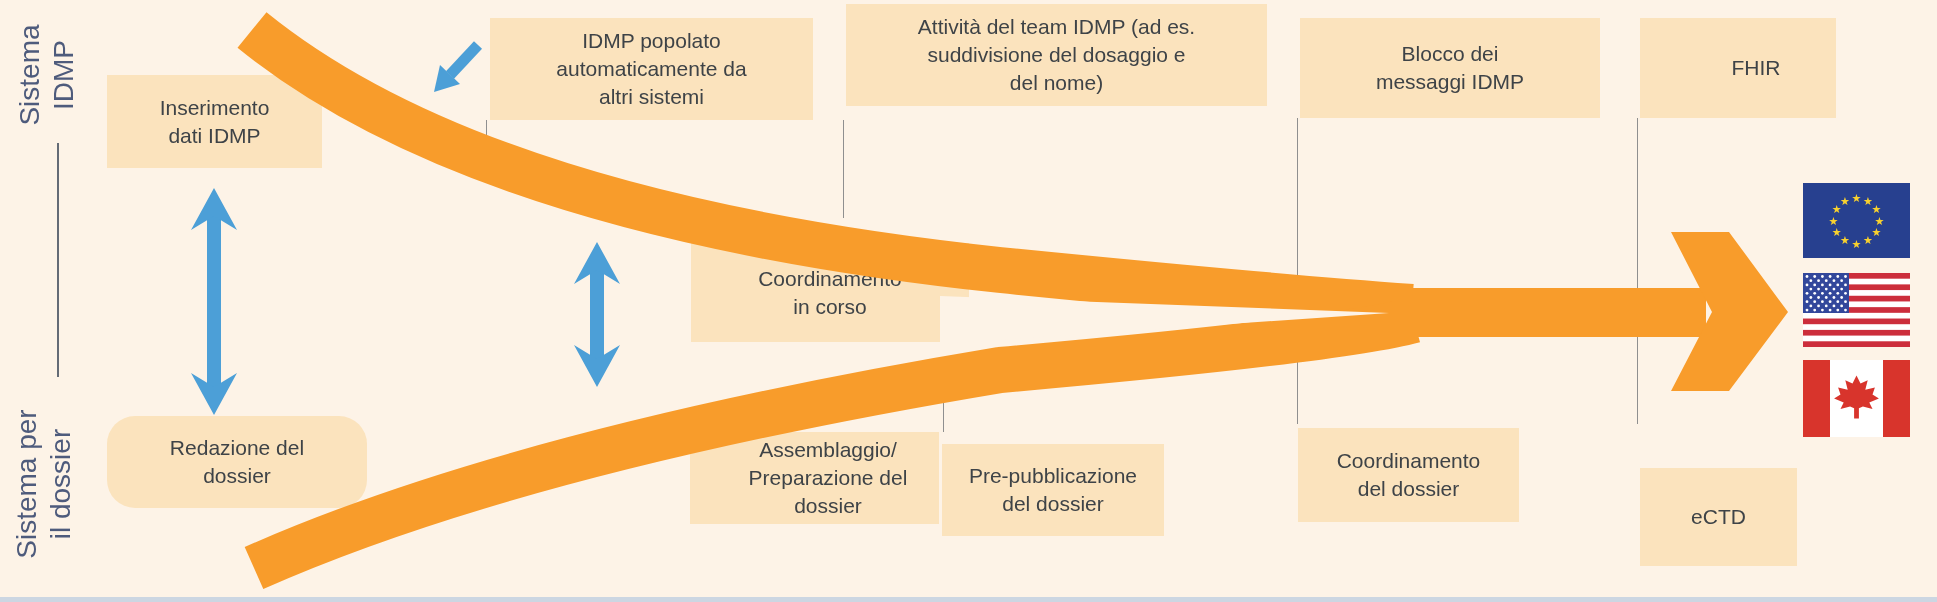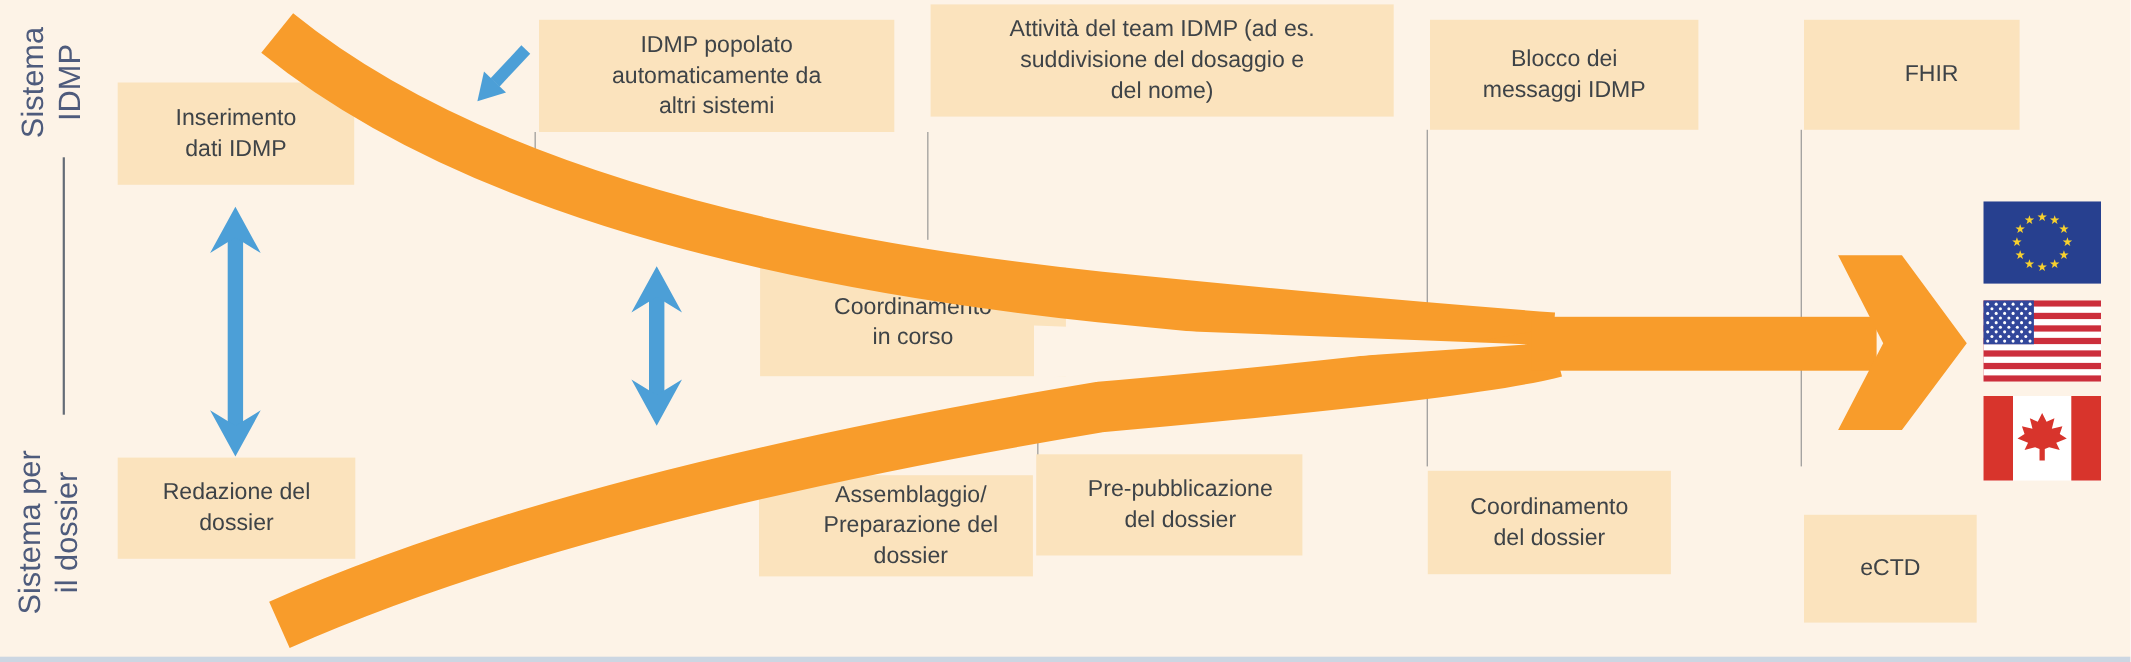--- a/index.html
+++ b/index.html
@@ -45,33 +45,33 @@
   <div class="vline" style="left:1637px;top:118px;height:306px;"></div>
 
   <div class="box" style="left:107px;top:75px;width:215px;height:93px;">Inserimento
 dati IDMP</div>
   <div class="box" style="left:490px;top:18px;width:323px;height:102px;">IDMP popolato
 automaticamente da
 altri sistemi</div>
   <div class="box" style="left:846px;top:4px;width:421px;height:102px;">Attività del team IDMP (ad es.
 suddivisione del dosaggio  e
 del nome)</div>
-  <div class="box" style="left:1300px;top:18px;width:244px;height:100px;">Blocco dei
+  <div class="box" style="left:1300px;top:18px;width:300px;height:100px;">Blocco dei
 messaggi IDMP</div>
   <div class="box" style="left:1640px;top:18px;width:160px;height:100px;padding-left:36px;">FHIR</div>
 
   <div class="box" style="left:691px;top:243px;width:278px;height:99px;">Coordinamento
 in corso</div>
 
-  <div class="box" style="left:107px;top:416px;width:216px;height:92px;">Redazione del
+  <div class="box" style="left:107px;top:416px;width:260px;height:92px;border-radius:28px;">Redazione del
 dossier</div>
   <div class="box" style="left:690px;top:432px;width:222px;height:92px;padding-left:27px;">Assemblaggio/
 Preparazione del
 dossier</div>
-  <div class="box" style="left:942px;top:413px;width:222px;height:92px;padding-left:20px;">Pre-pubblicazione
+  <div class="box" style="left:942px;top:444px;width:222px;height:92px;">Pre-pubblicazione
 del  dossier</div>
   <div class="box" style="left:1298px;top:428px;width:221px;height:94px;">Coordinamento
 del  dossier</div>
   <div class="box" style="left:1640px;top:425px;width:157px;height:98px;margin-top:43px;">eCTD</div>
 
   <svg id="overlay" width="1937" height="602" viewBox="0 0 1937 602">
 
     <g>
       <path d="M 252 30 Q 480 215 1000 270 Q 1260 296 1412 307" fill="none" stroke="var(--orange)" stroke-width="46"></path>
       <path d="M 254 568 Q 520 450 1000 370 Q 1340 340 1414 320" fill="none" stroke="var(--orange)" stroke-width="46"></path>

